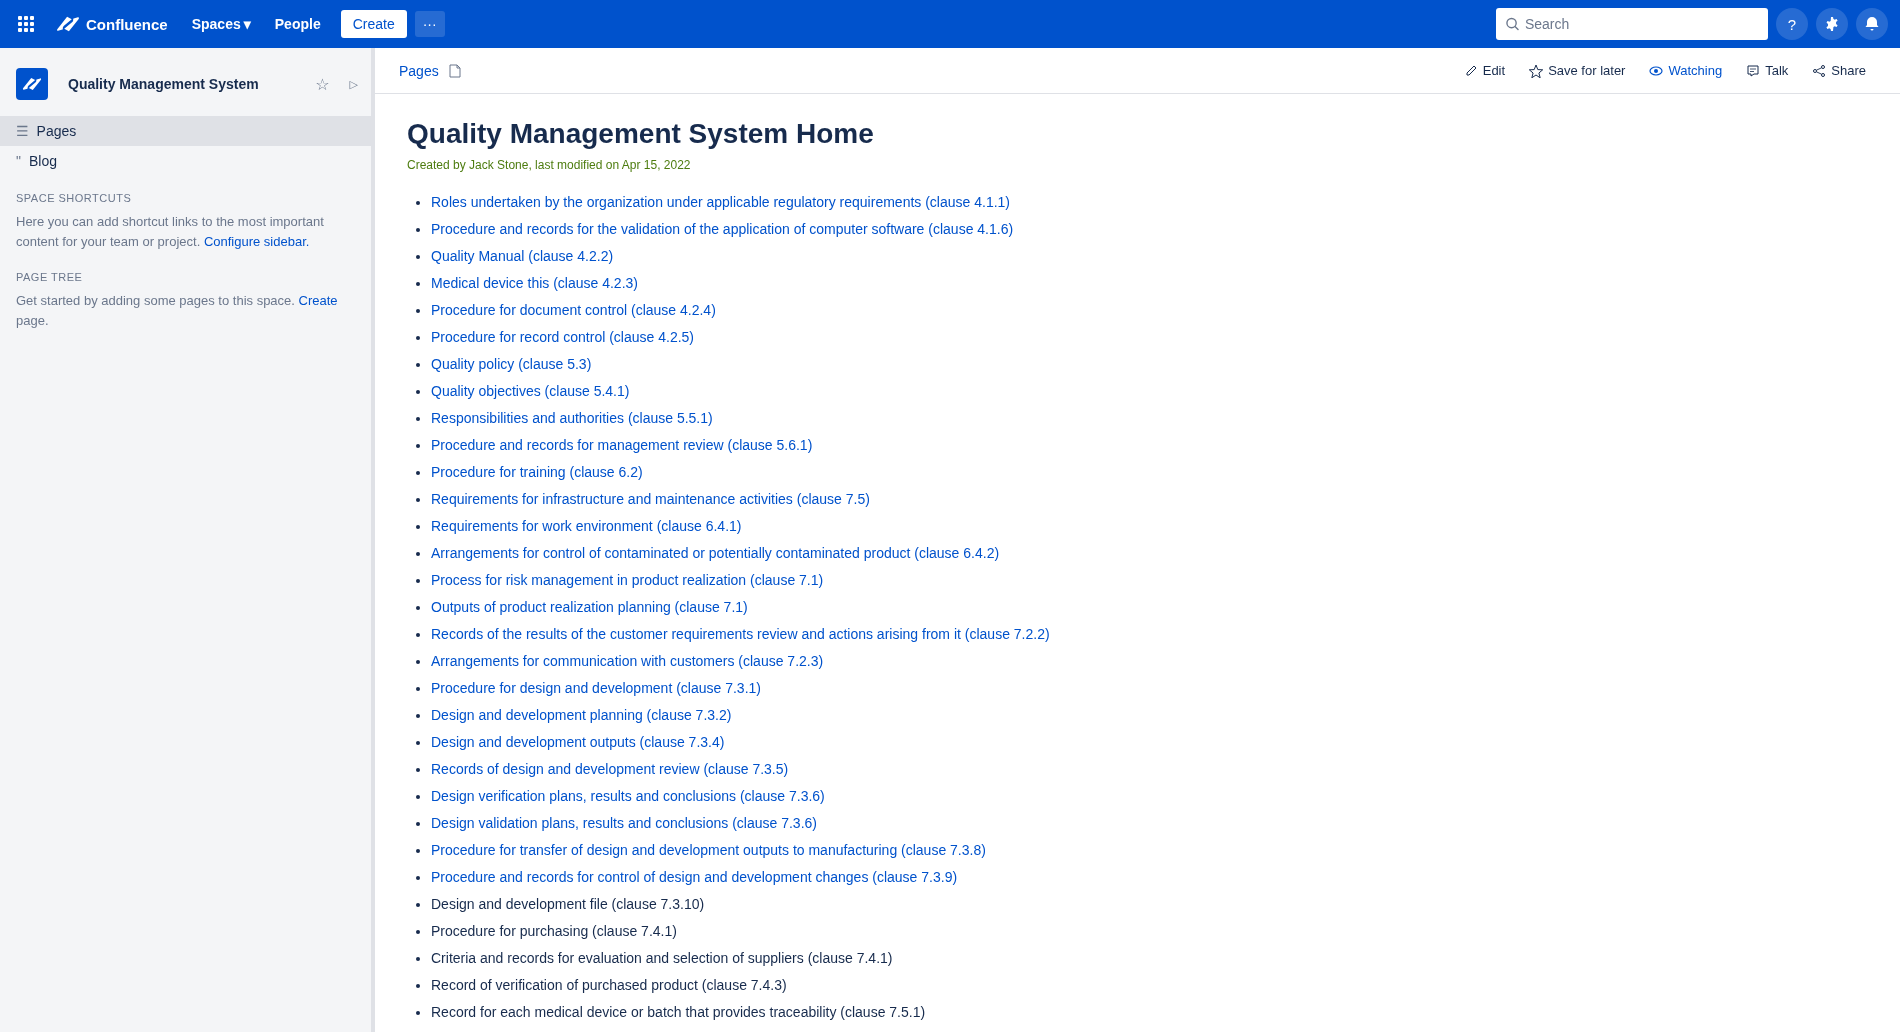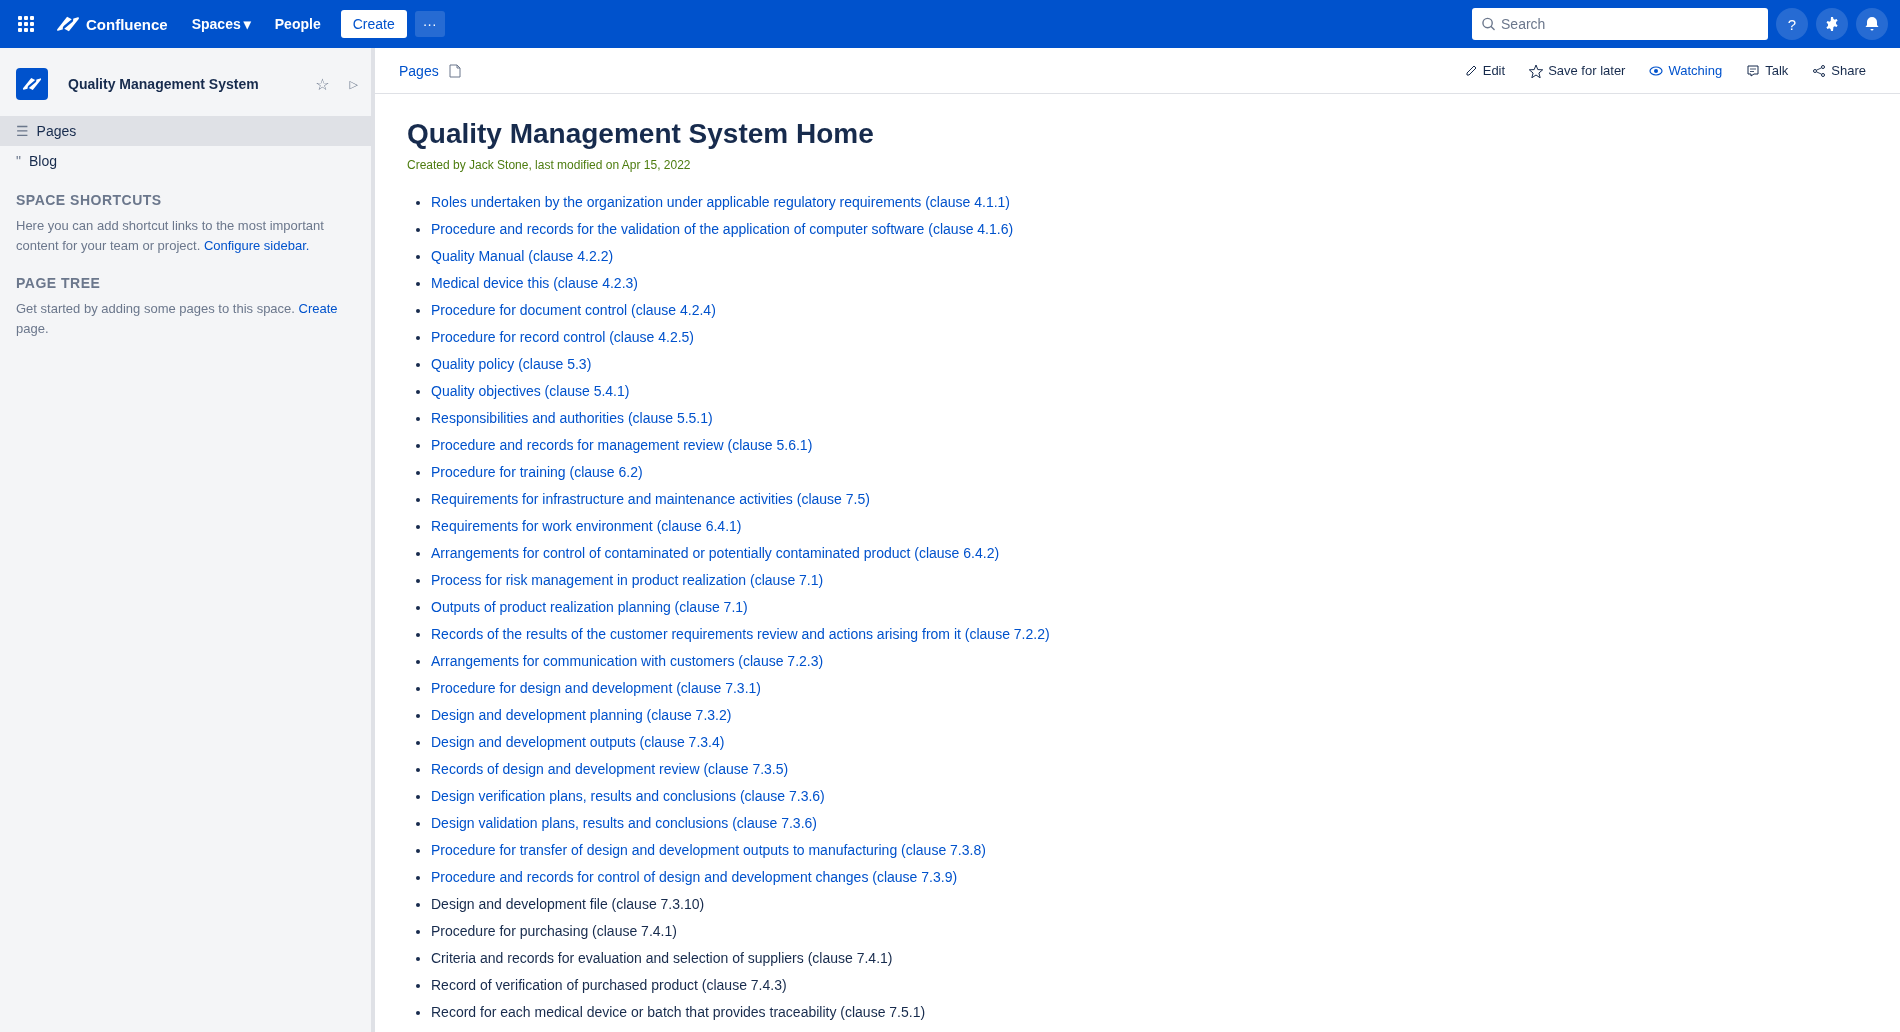--- a/index.html
+++ b/index.html
@@ -50,21 +50,21 @@
       padding: 5px 8px; font-size: 14px;
       cursor: pointer;
     }
     .nav-spacer { flex: 1; }
     .nav-search {
       background: #fff;
       border-radius: 3px;
       display: flex; align-items: center;
       padding: 0 10px;
       height: 32px;
-      width: 296px;
+      width: 272px;
       gap: 6px;
       cursor: text;
     }
     .nav-search input {
       border: none; outline: none;
       font-size: 14px; color: #172b4d;
       width: 100%;
       background: transparent;
     }
     .nav-search input::placeholder { color: #6b778c; }
@@ -111,21 +111,21 @@
       padding: 7px 16px;
       cursor: pointer;
       gap: 8px;
       font-size: 14px; color: #172b4d;
       border-radius: 0;
     }
     .sidebar-nav-item.active { background: #dfe1e6; }
     .sidebar-nav-item .nav-item-icon { color: #6b778c; font-size: 14px; }
     .sidebar-section {
       padding: 16px 16px 4px;
-      font-size: 14px; font-weight: 700; color: #6b778c;
+      font-size: 11px; font-weight: 400; color: #6b778c;
       text-transform: uppercase; letter-spacing: 0.5px;
     }
     .sidebar-text {
       padding: 4px 16px;
       font-size: 13px; color: #6b778c;
       line-height: 1.5;
     }
     .sidebar-link { color: #0052cc; cursor: pointer; text-decoration: none; }
 
     

